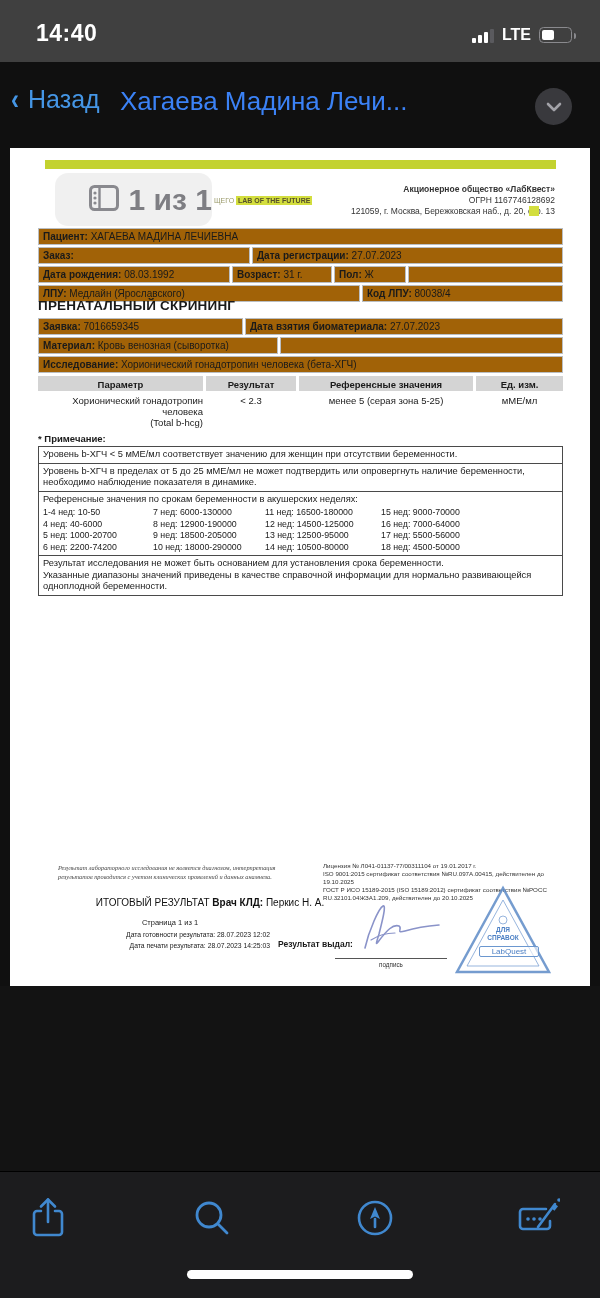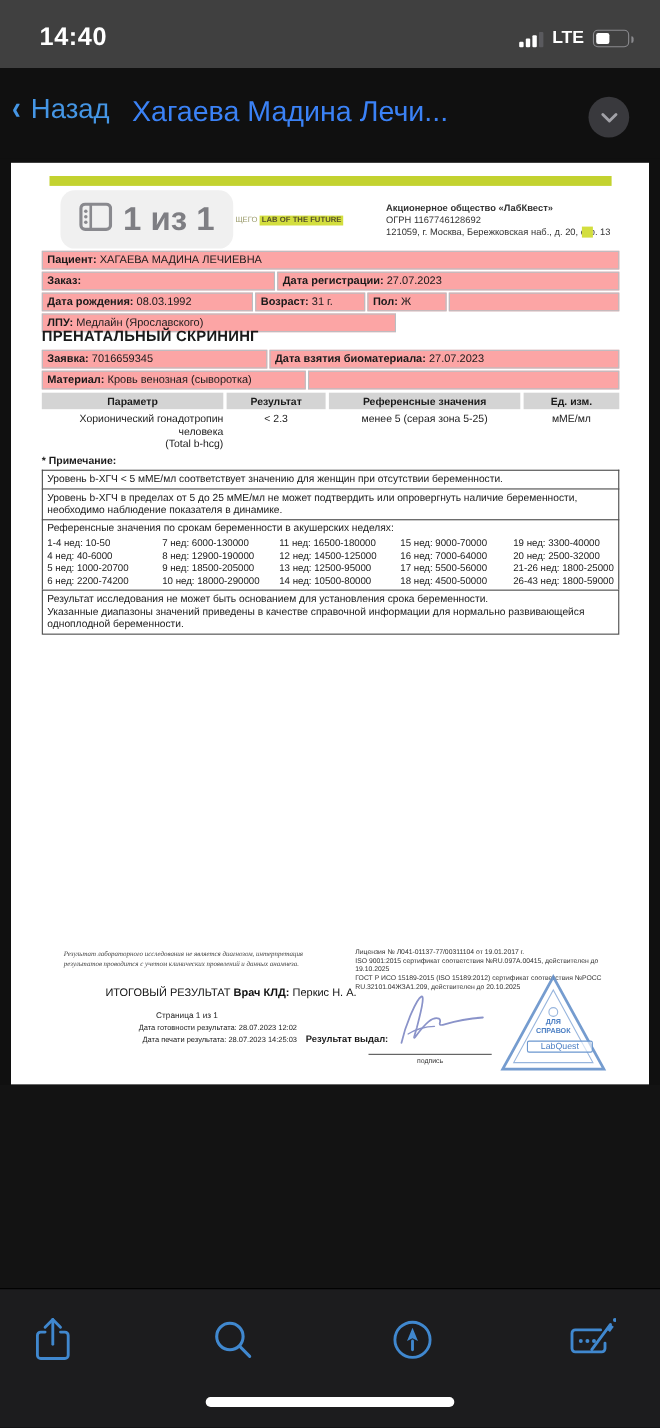--- a/index.html
+++ b/index.html
@@ -28,34 +28,34 @@
     white-space:nowrap; overflow:hidden; }
   .morebtn { position:absolute; right:28px; top:26px; width:37px; height:37px; border-radius:50%;
     background:#39393d; display:flex; align-items:center; justify-content:center; cursor:pointer; }
   .morebtn svg { display:block; }
 
   
   .page { position:absolute; left:10px; top:148px; width:580px; height:838px; background:#fff; color:#1a1a1a; }
   .greenbar { position:absolute; left:35px; top:12px; width:511px; height:9px; background:#c3d22f; }
 
   .pill { position:absolute; left:45px; top:25px; width:157px; height:53px; background:rgba(239,239,240,.97);
-    border-radius:13px; display:flex; align-items:center; justify-content:center; gap:10px; }
+    border-radius:13px; display:flex; align-items:center; justify-content:flex-end; gap:10px; }
   .pill .glyph { color:#89898e; }
   .pill .lbl { color:#7e7e83; font-size:30px; font-weight:bold; }
 
-  .company { position:absolute; right:35px; top:36px; font-size:8.5px; line-height:11px; color:#333; }
+  .company { position:absolute; right:35px; top:36px; text-align:right; font-size:8.5px; line-height:11px; color:#333; }
   .company .b { font-weight:bold; }
 
   .logofrag { position:absolute; left:204px; top:49px; font-size:7px; color:#9a9a6a; white-space:nowrap; }
   .logofrag .hl { background:#d3de3e; color:#55502a; padding:1px 2px; font-weight:bold; }
   .ysq { position:absolute; left:519px; top:58px; width:10px; height:10px; background:#d3de3e; }
 
   .tblwrap { position:absolute; left:28px; width:525px; }
   .trow { display:flex; gap:2px; margin-bottom:2px; }
-  .cell { border:1px solid #babec2; background:#fca5a5; font-size:10px; padding:2px 4px 1px; min-height:17px;
+  .cell { border:1px solid #babec2; background:#a16207; font-size:10px; padding:2px 4px 1px; min-height:17px;
     white-space:nowrap; overflow:hidden; }
   .cell b { font-weight:bold; }
   .grow { flex:1 1 auto; }
 
   .docheading { position:absolute; left:28px; top:150px; font-size:13.5px; font-weight:bold; letter-spacing:.2px; }
 
   .reshead { display:flex; gap:3px; }
   .reshead .hc { background:#d4d4d4; font-size:9.5px; font-weight:bold; text-align:center; padding:2.5px 0 1.5px; }
   .resrow { display:flex; gap:3px; font-size:9.5px; margin-top:2px; }
   .resrow .rc { padding:2px 0; }
@@ -168,33 +168,37 @@
         <div class="cell grow"><b>Дата регистрации:</b> <span>27.07.2023</span></div>
       </div>
       <div class="trow">
         <div class="cell" style="width:192px;"><b>Дата рождения:</b> <span>08.03.1992</span></div>
         <div class="cell" style="width:100px;"><b>Возраст:</b> <span>31 г.</span></div>
         <div class="cell" style="width:72px;"><b>Пол:</b> <span>Ж</span></div>
         <div class="cell grow"></div>
       </div>
       <div class="trow">
         <div class="cell" style="width:322px;"><b>ЛПУ:</b> <span>Медлайн (Ярославского)</span></div>
+        <div class="cell grow"><b>Код ЛПУ:</b> <span>80038/4</span></div>
       </div>
     </div>
 
     <div class="docheading">ПРЕНАТАЛЬНЫЙ СКРИНИНГ</div>
 
     <div class="tblwrap" style="top:170px;">
       <div class="trow">
         <div class="cell" style="width:205px;"><b>Заявка:</b> <span>7016659345</span></div>
         <div class="cell grow"><b>Дата взятия биоматериала:</b> <span>27.07.2023</span></div>
       </div>
       <div class="trow">
         <div class="cell" style="width:240px;"><b>Материал:</b> <span>Кровь венозная (сыворотка)</span></div>
         <div class="cell grow"></div>
+      </div>
+      <div class="trow">
+        <div class="cell grow"><b>Исследование:</b> <span>Хорионический гонадотропин человека (бета-ХГЧ)</span></div>
       </div>
 
       <div class="reshead" style="margin-top:3px;">
         <div class="hc w-param">Параметр</div>
         <div class="hc w-res">Результат</div>
         <div class="hc w-ref">Референсные значения</div>
         <div class="hc w-unit">Ед. изм.</div>
       </div>
       <div class="resrow">
         <div class="rc w-param">
@@ -229,26 +233,20 @@
               <div>12 нед: 14500-125000</div>
             <div>13 нед: 12500-95000</div>
               <div>14 нед: 10500-80000</div>
           </div>
           <div class="refcol c4">
             <div>15 нед: 9000-70000</div>
               <div>16 нед: 7000-64000</div>
             <div>17 нед: 5500-56000</div>
               <div>18 нед: 4500-50000</div>
           </div>
-          <div class="refcol c5">
-            <div>19 нед: 3300-40000</div>
-              <div>20 нед: 2500-32000</div>
-            <div>21-26 нед: 1800-25000</div>
-              <div>26-43 нед: 1800-59000</div>
-          </div>
         </div>
       </div>
       <div class="nbox">
         <div>Результат исследования не может быть основанием для установления срока беременности.</div>
         <div>Указанные диапазоны значений приведены в качестве справочной информации для нормально развивающейся одноплодной беременности.</div>
       </div>
     </div>
 
     <div class="foot-disclaimer">Результат лабораторного исследования не является диагнозом, интерпретация результатов проводится с учетом клинических проявлений и данных анамнеза.</div>
     <div class="foot-license">

